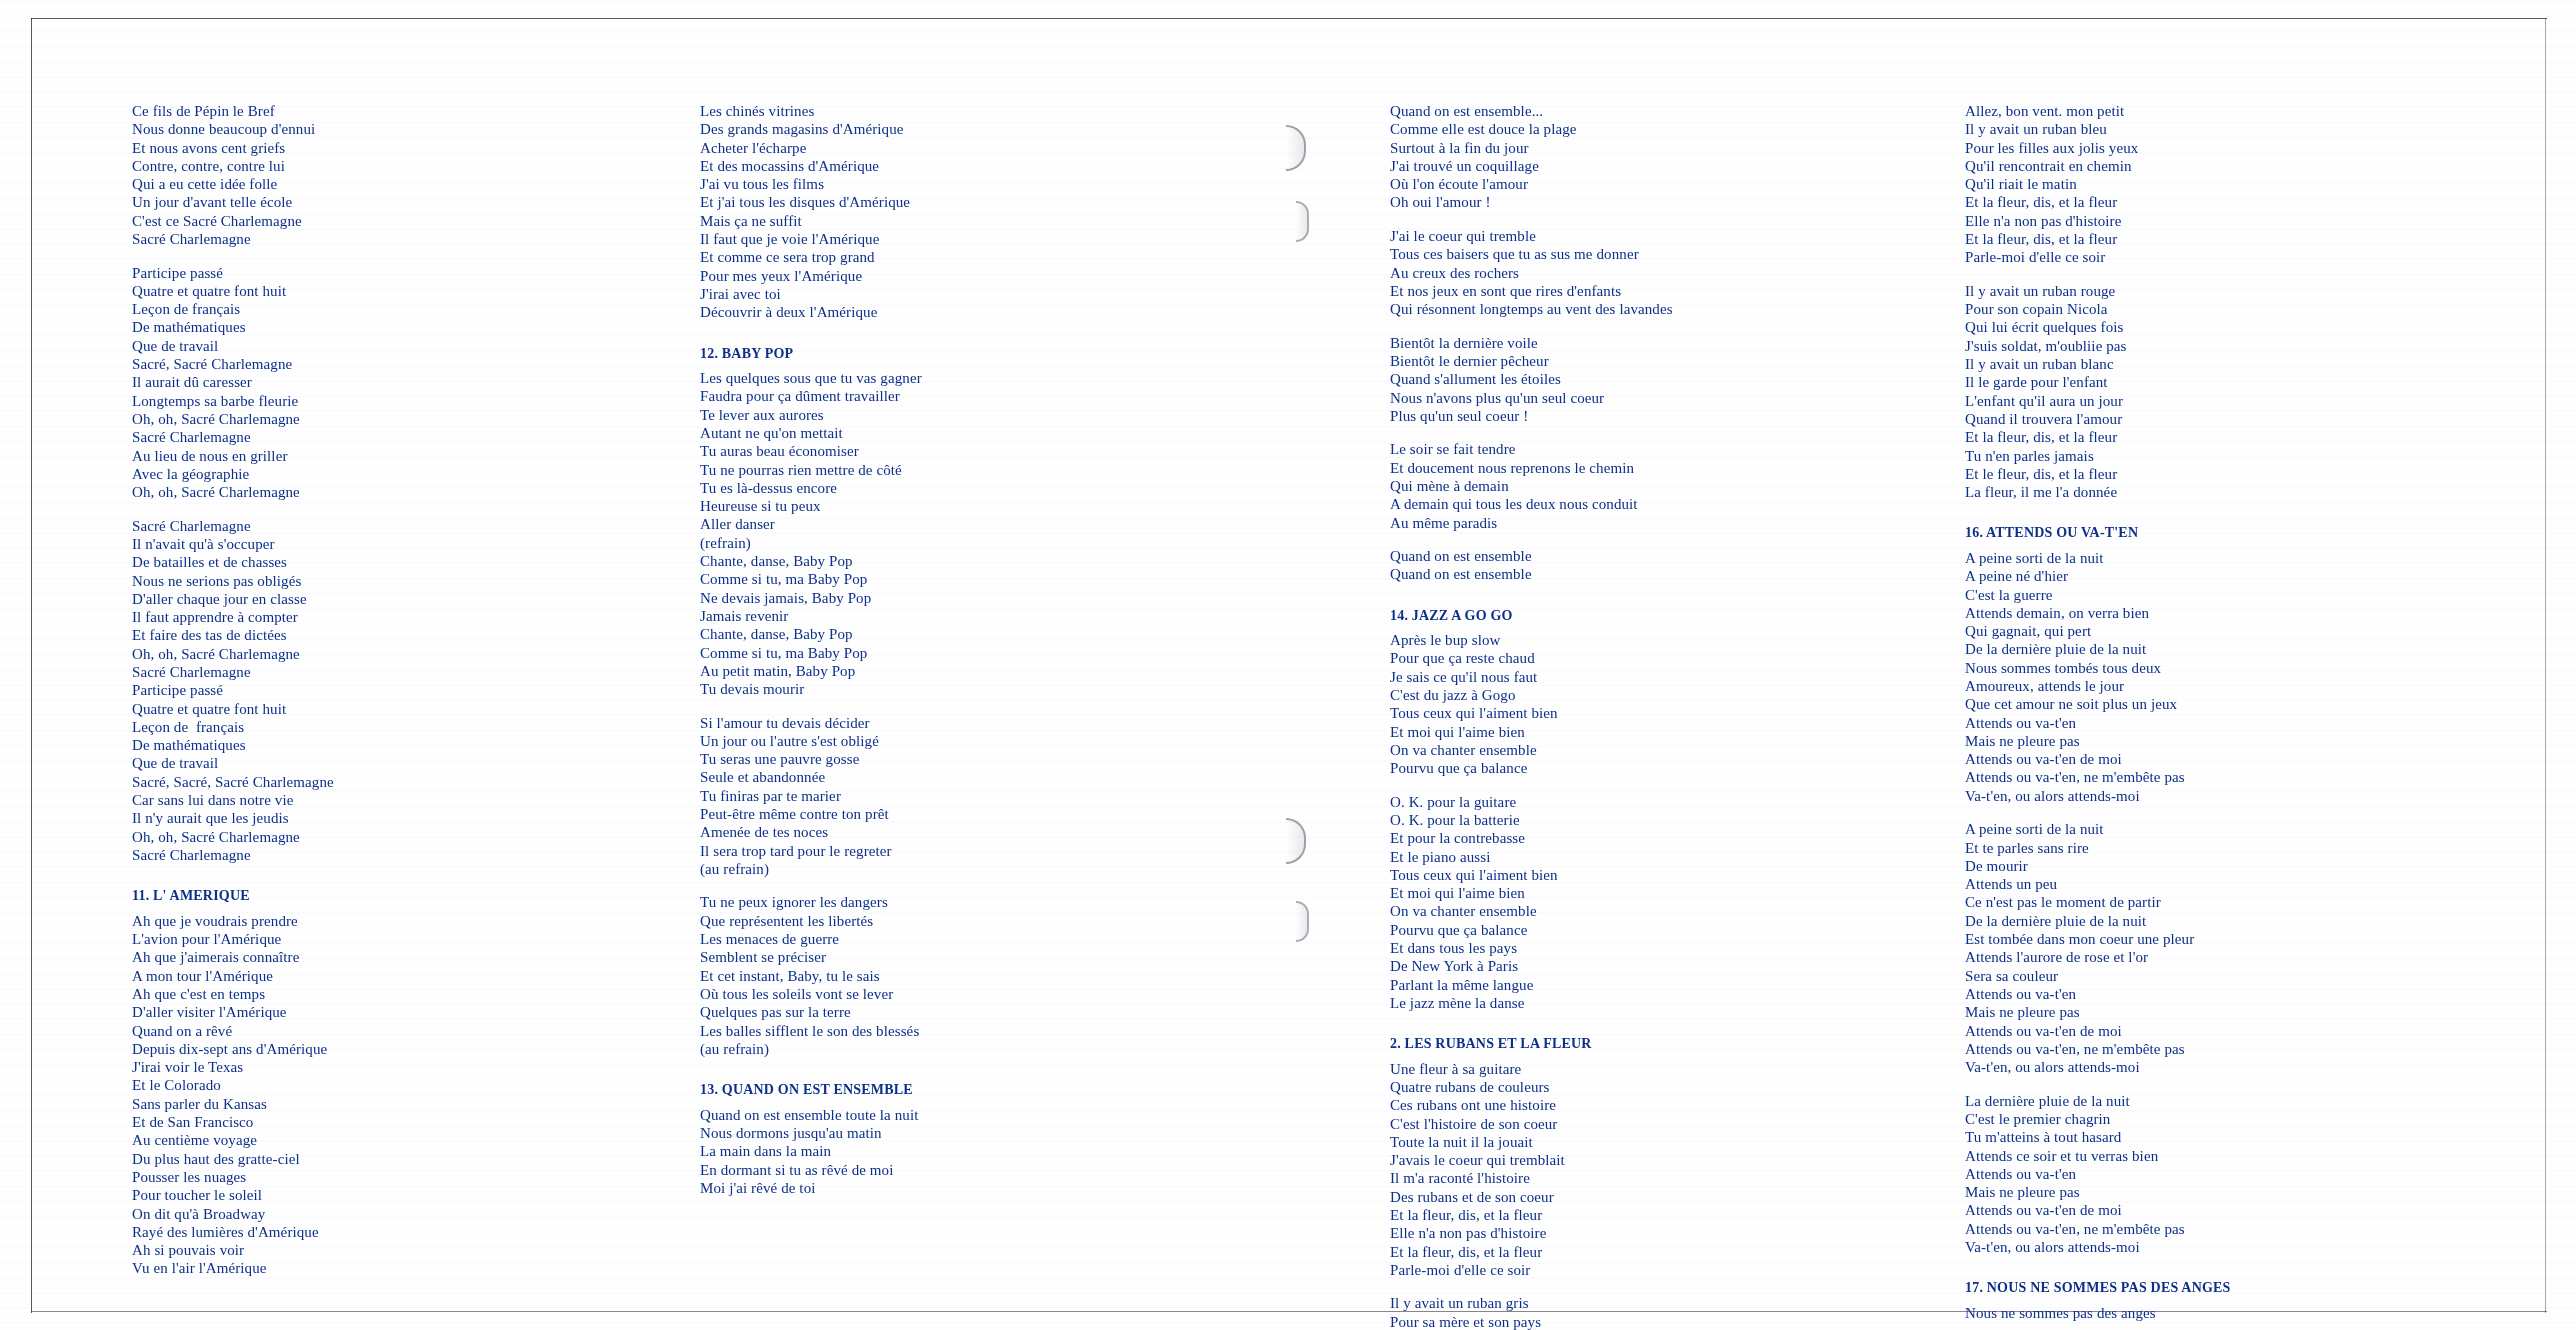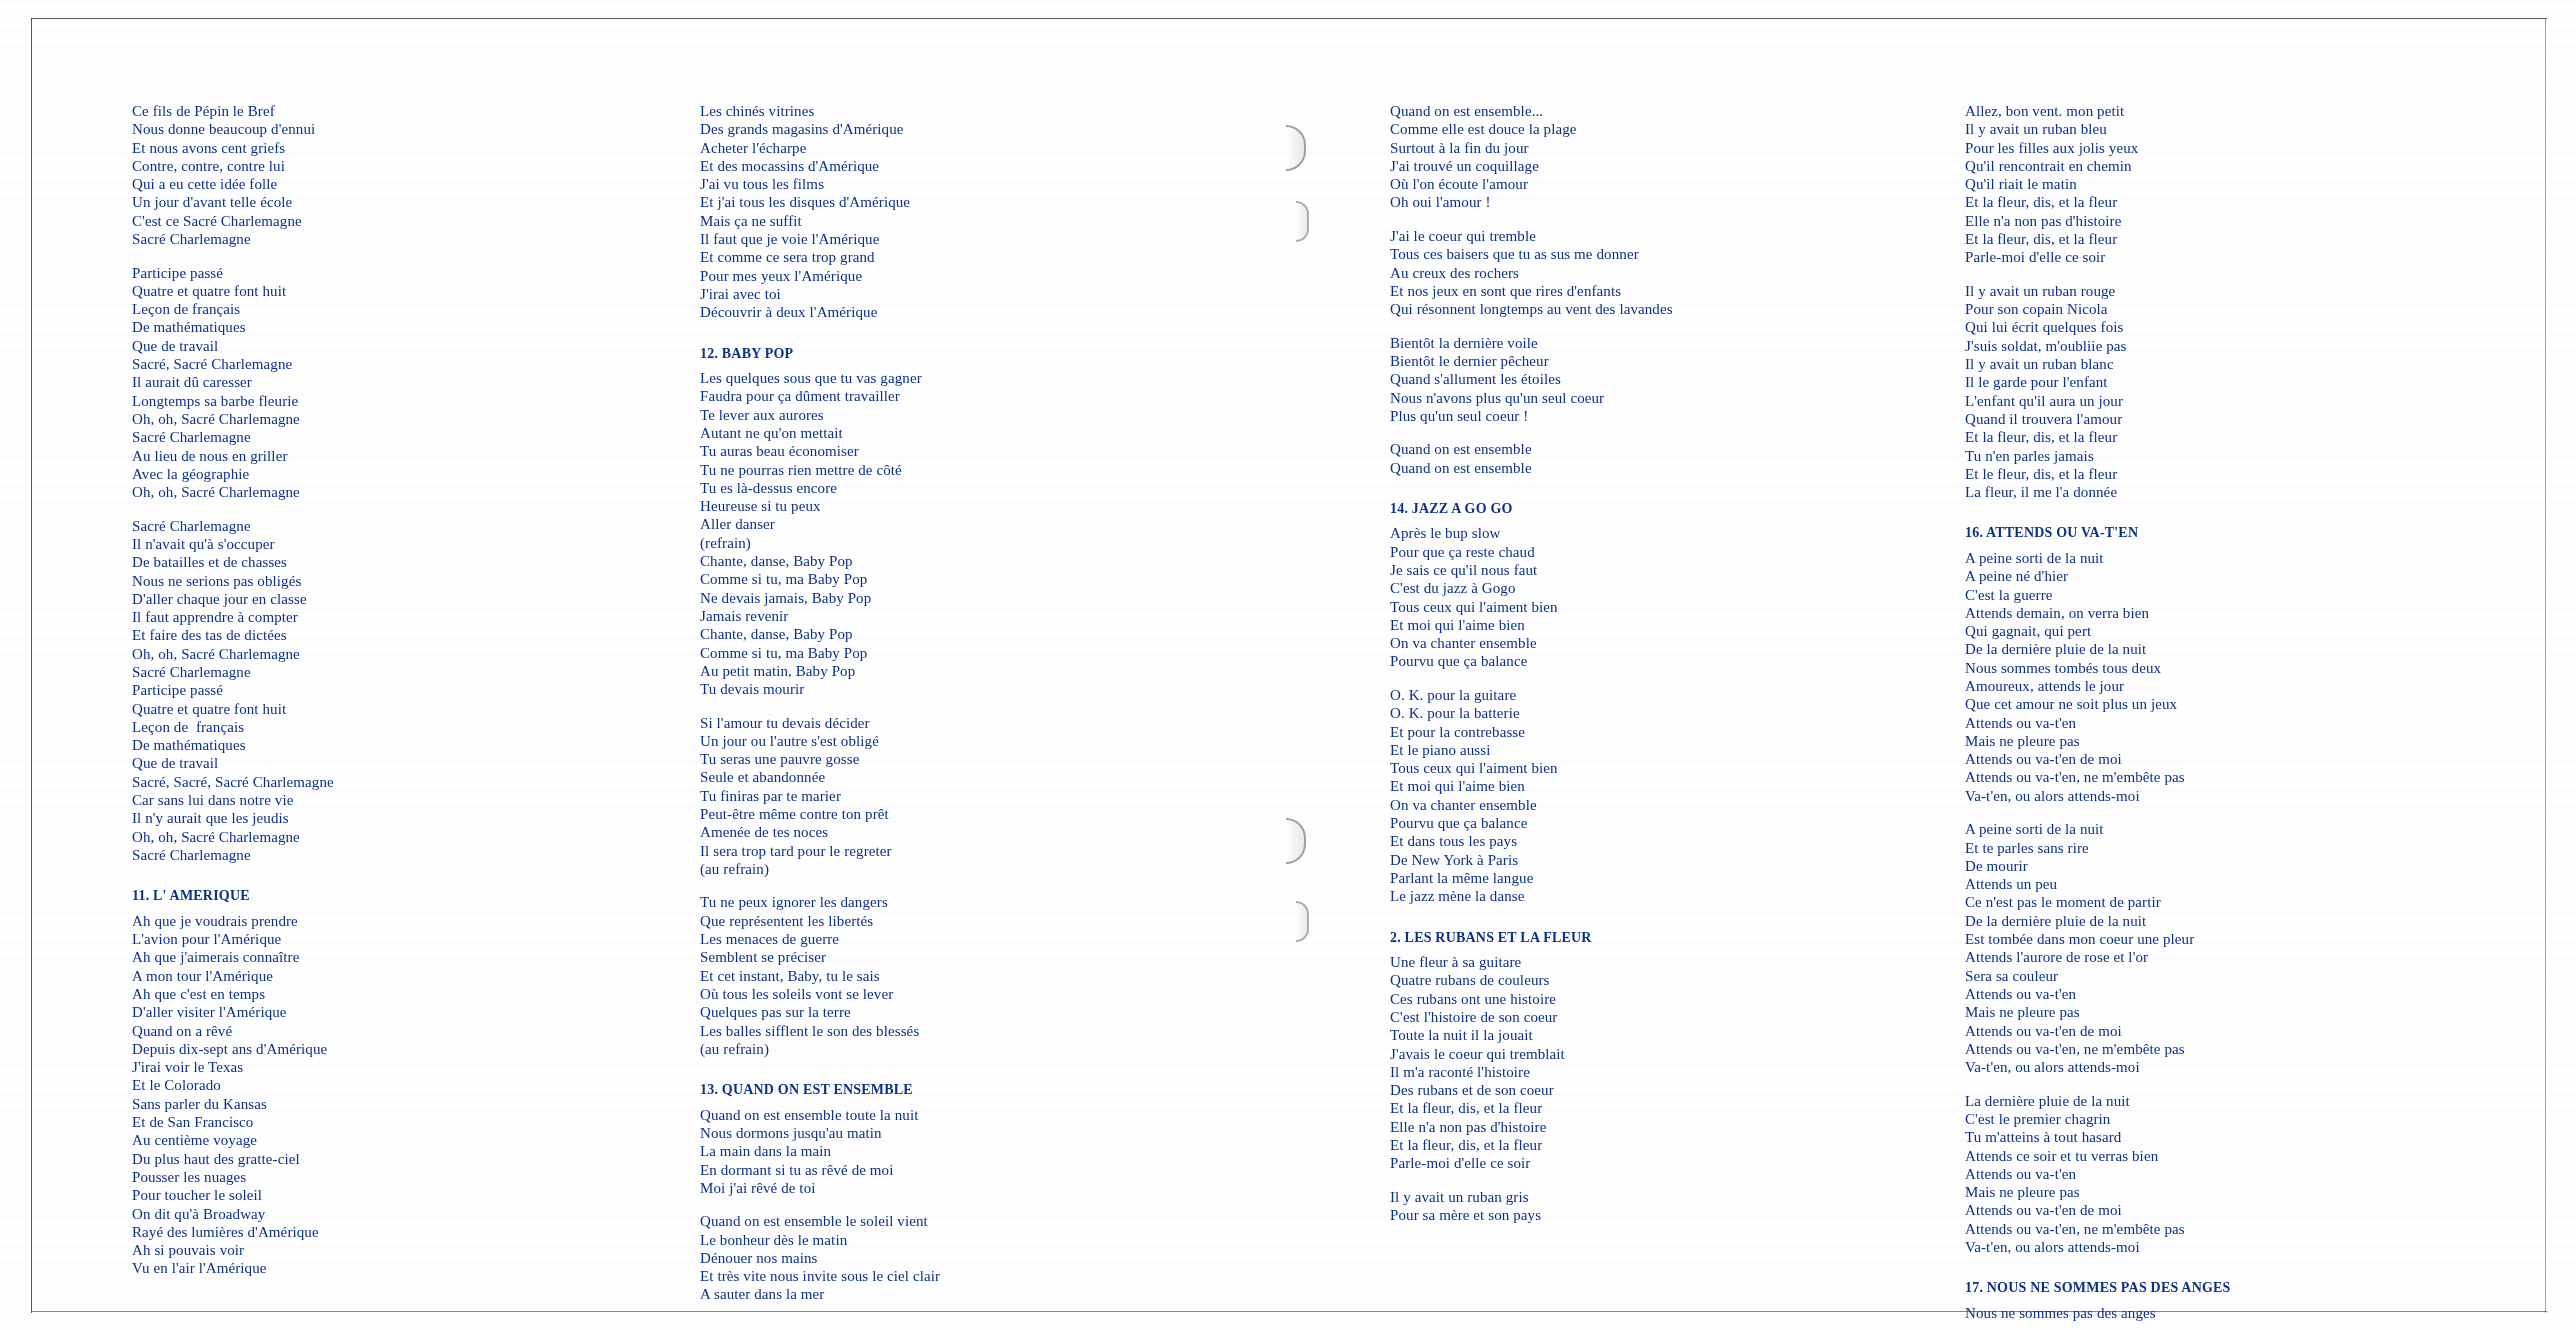--- a/index.html
+++ b/index.html
@@ -276,27 +276,20 @@
           <div class="line">(au refrain)</div>
         </div>
         <div class="song-title">13. QUAND ON EST ENSEMBLE</div>
         <div class="stanza">
           <div class="line">Quand on est ensemble toute la nuit</div>
           <div class="line">Nous dormons jusqu'au matin</div>
           <div class="line">La main dans la main</div>
           <div class="line">En dormant si tu as rêvé de moi</div>
           <div class="line">Moi j'ai rêvé de toi</div>
         </div>
-        <div class="stanza">
-          <div class="line">Quand on est ensemble le soleil vient</div>
-          <div class="line">Le bonheur dès le matin</div>
-          <div class="line">Dénouer nos mains</div>
-          <div class="line">Et très vite nous invite sous le ciel clair</div>
-          <div class="line">A sauter dans la mer</div>
-        </div>
       </div>
       <div class="col col-3">
         <div class="stanza">
           <div class="line">Quand on est ensemble...</div>
           <div class="line">Comme elle est douce la plage</div>
           <div class="line">Surtout à la fin du jour</div>
           <div class="line">J'ai trouvé un coquillage</div>
           <div class="line">Où l'on écoute l'amour</div>
           <div class="line">Oh oui l'amour !</div>
         </div>
@@ -306,20 +299,27 @@
           <div class="line">Au creux des rochers</div>
           <div class="line">Et nos jeux en sont que rires d'enfants</div>
           <div class="line">Qui résonnent longtemps au vent des lavandes</div>
         </div>
         <div class="stanza">
           <div class="line">Bientôt la dernière voile</div>
           <div class="line">Bientôt le dernier pêcheur</div>
           <div class="line">Quand s'allument les étoiles</div>
           <div class="line">Nous n'avons plus qu'un seul coeur</div>
           <div class="line">Plus qu'un seul coeur !</div>
+        </div>
+        <div class="stanza">
+          <div class="line">Le soir se fait tendre</div>
+          <div class="line">Et doucement nous reprenons le chemin</div>
+          <div class="line">Qui mène à demain</div>
+          <div class="line">A demain qui tous les deux nous conduit</div>
+          <div class="line">Au même paradis</div>
         </div>
         <div class="stanza">
           <div class="line">Quand on est ensemble</div>
           <div class="line">Quand on est ensemble</div>
         </div>
         <div class="song-title">14. JAZZ A GO GO</div>
         <div class="stanza">
           <div class="line">Après le bup slow</div>
           <div class="line">Pour que ça reste chaud</div>
           <div class="line">Je sais ce qu'il nous faut</div>

